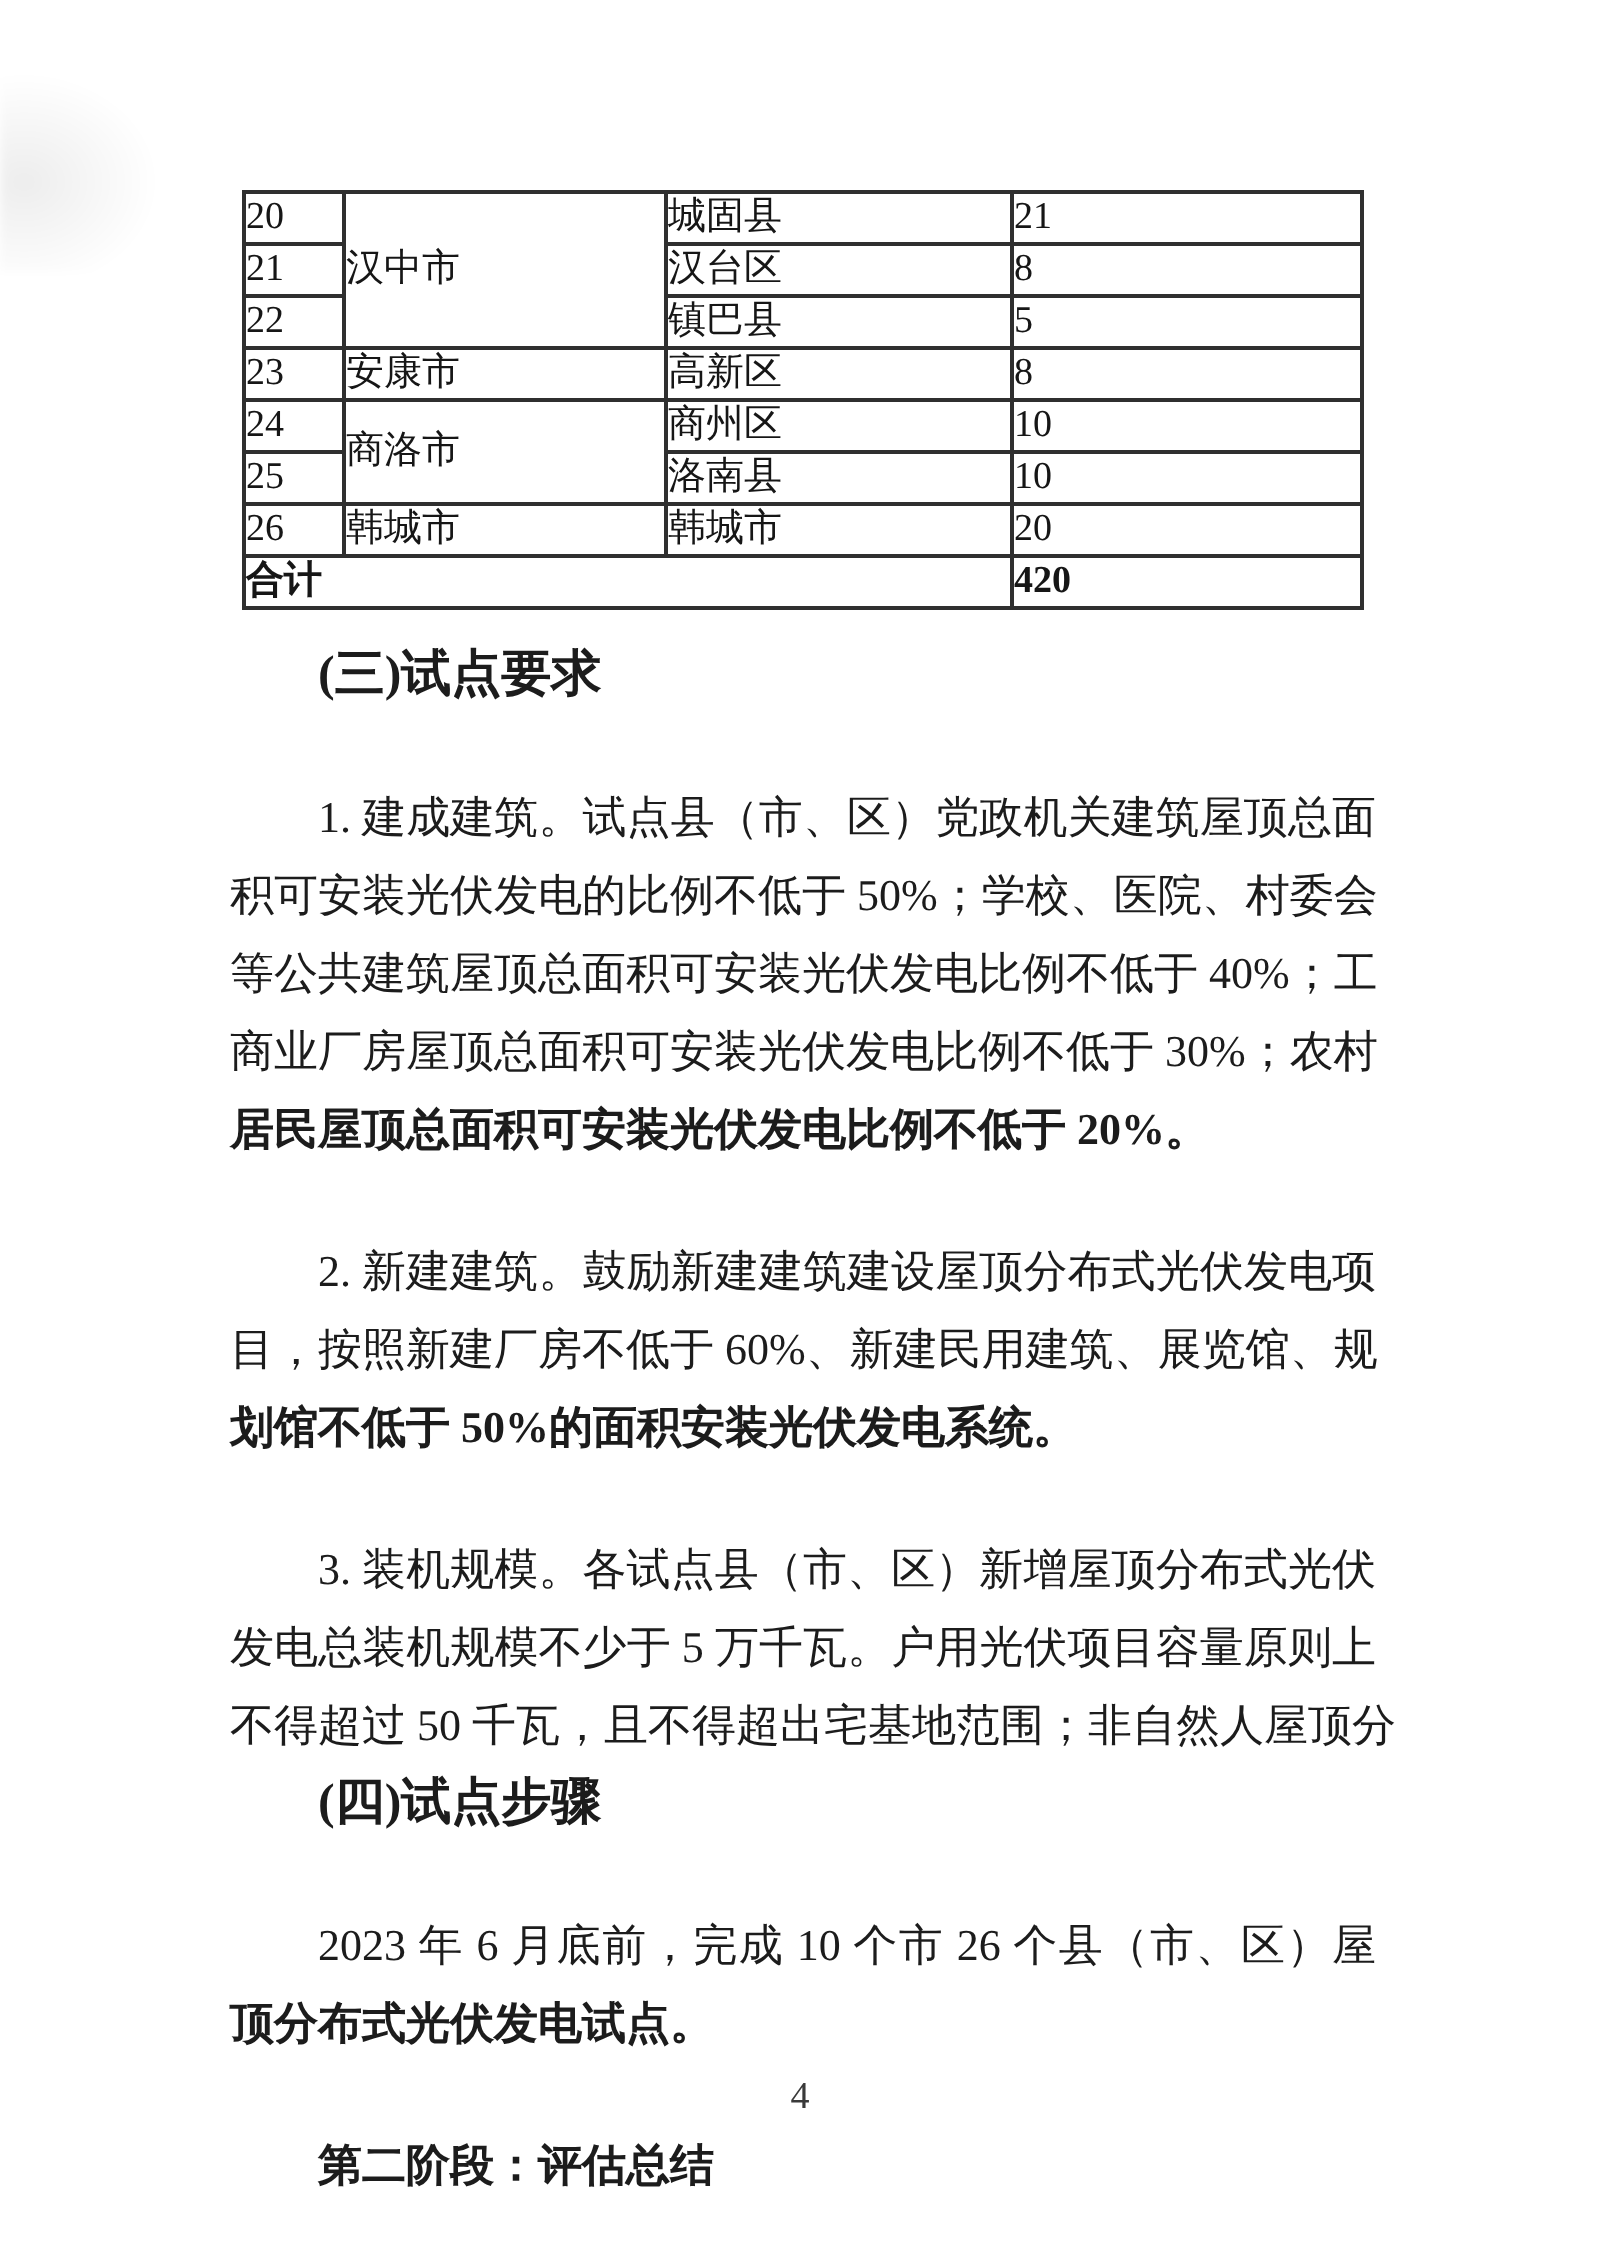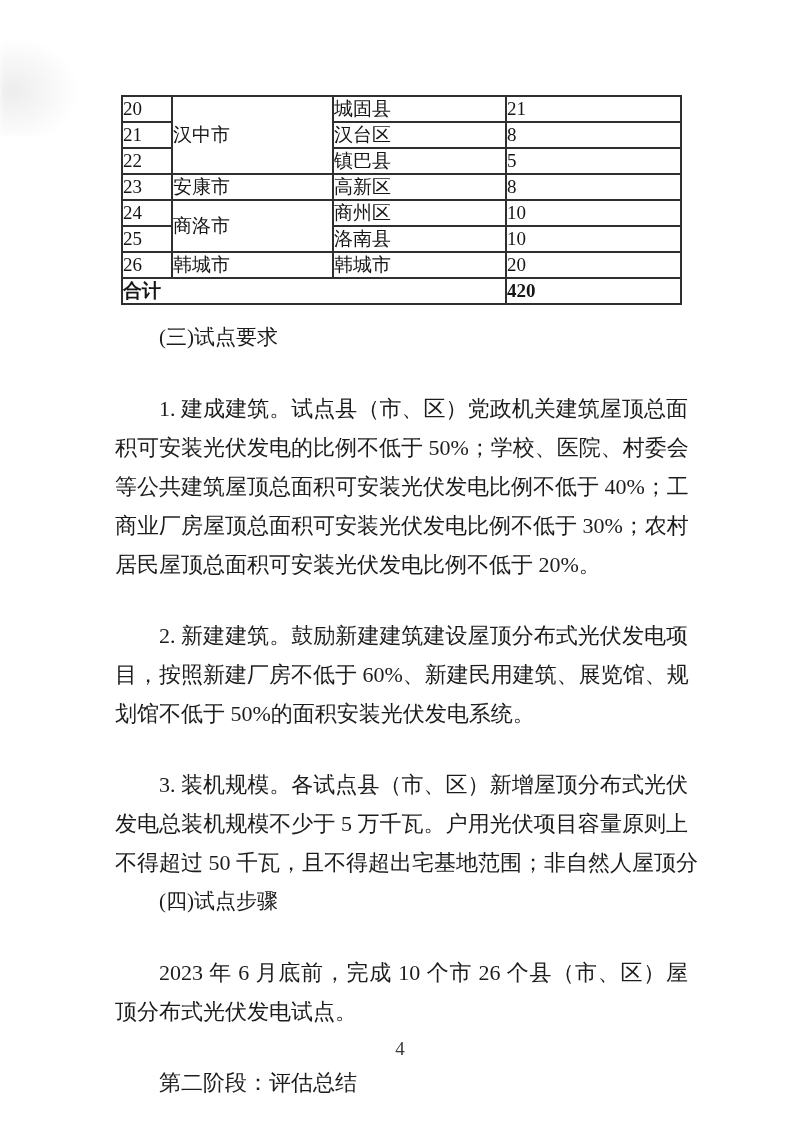--- a/index.html
+++ b/index.html
@@ -68,24 +68,24 @@
     color: var(--ink);
   }
   .line {
     width: 100%;
     text-align: justify;
     text-align-last: justify;
     text-justify: inter-character;
     white-space: nowrap;
   }
   .line.para-start { padding-left: 44px; margin-top: 32px; }
-  .line.para-end   { text-align: center; text-align-last: left; }
+  .line.para-end   { text-align: center; text-align-last: left; font-weight: bold; }
   .line.heading {
-    font-weight: normal;
-    font-size: 21px;
+    font-weight: bold;
+    font-size: 25px;
     padding-left: 44px;
     text-align: left;
     text-align-last: left;
   }
 
   .page-number {
     position: absolute;
     top: 1038px;
     left: 0;
     width: 100%;

